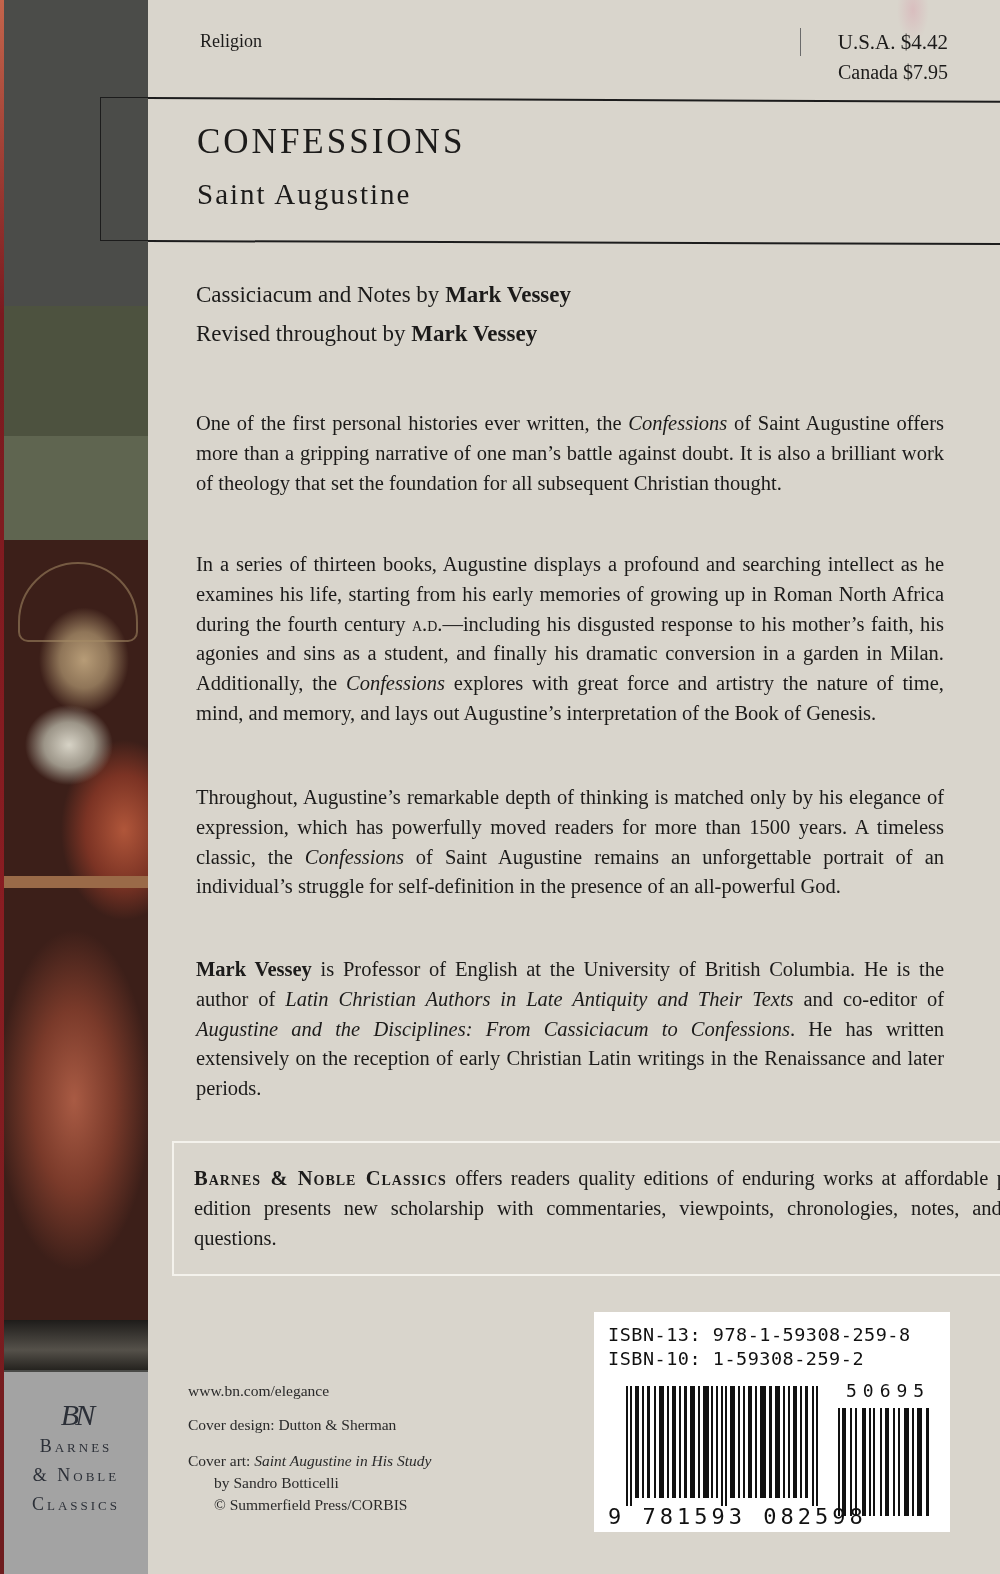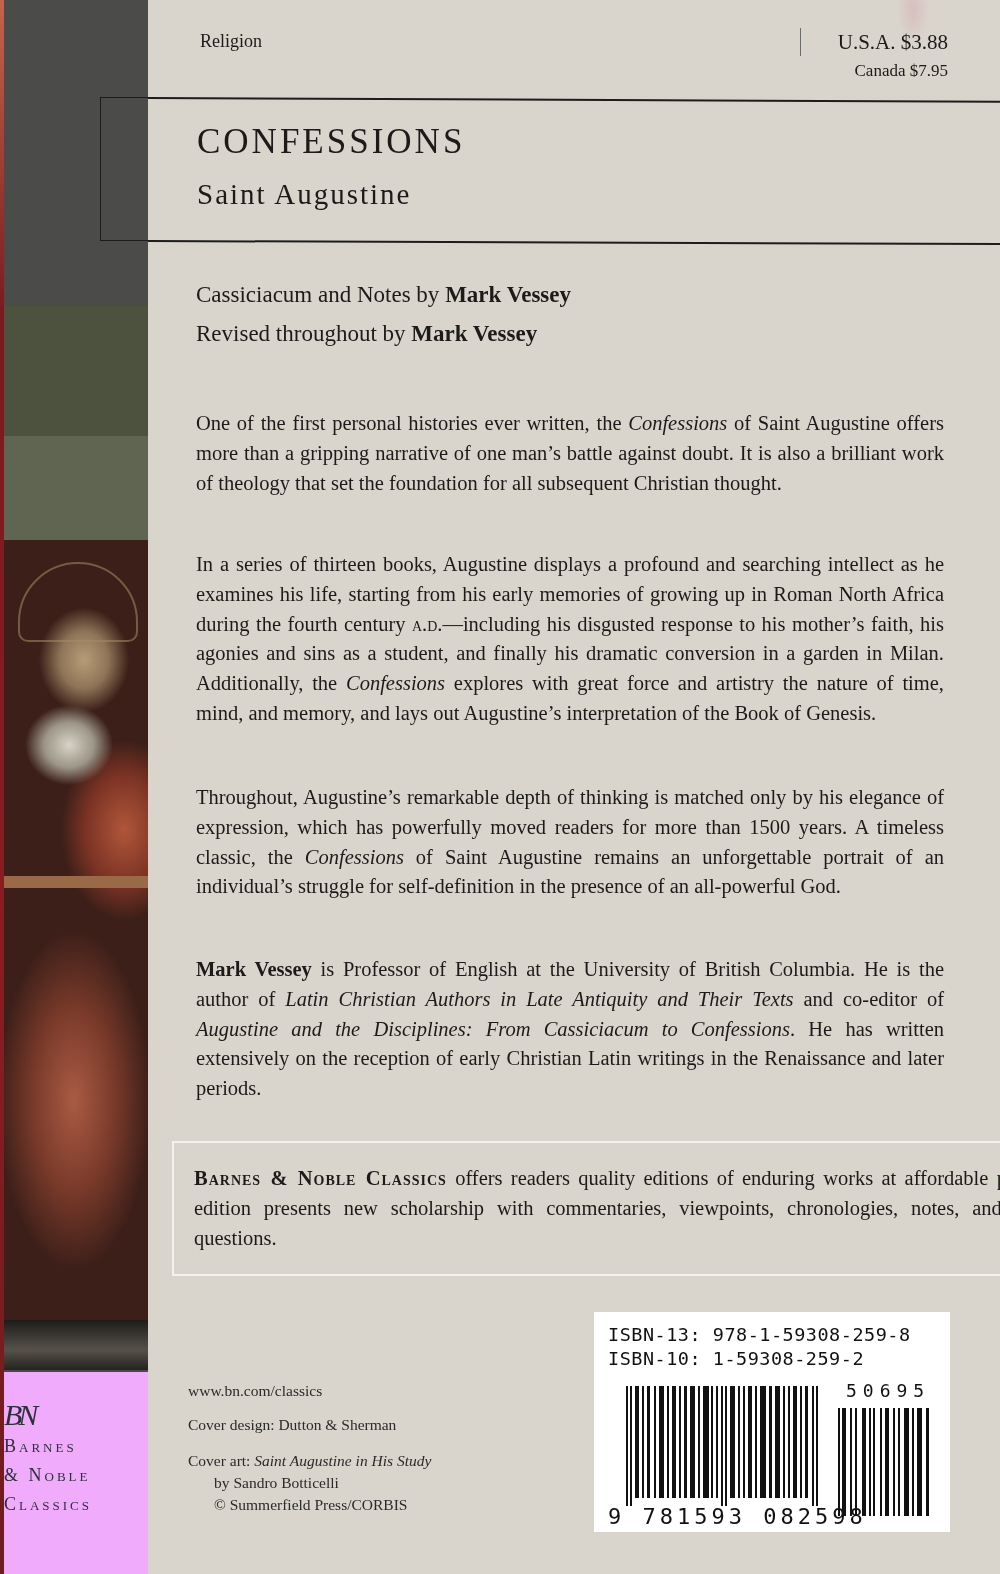--- a/index.html
+++ b/index.html
@@ -16,35 +16,35 @@
     background:
       radial-gradient(ellipse 60px 70px at 80px 120px, #b79c77 0%, #8f7558 40%, transparent 75%),
       radial-gradient(ellipse 55px 50px at 65px 205px, #d7d3c6 0%, #9c9588 45%, transparent 80%),
       radial-gradient(ellipse 70px 100px at 120px 290px, #b0563a 0%, #7b3324 55%, transparent 90%),
       radial-gradient(ellipse 90px 200px at 70px 560px, #a95b44 0%, #7a3a2a 45%, #3c1f19 85%),
       linear-gradient(#23262a 0%, #2c2a26 30%, #3a2a22 55%, #5a2f24 70%, #231b18 95%);
   }
   .painting .desk { position: absolute; left: 0; top: 336px; width: 144px; height: 12px; background: #9a6a48; }
   .painting .halo { position: absolute; left: 14px; top: 22px; width: 120px; height: 80px; border: 2px solid #a58c66; border-radius: 60px 60px 10px 10px; opacity: .55; }
   .painting .floor { position: absolute; left: 0; top: 780px; width: 144px; height: 50px; background: linear-gradient(#1e1c1a, #55514a 60%, #25231f); }
-  .bn-block { position: absolute; left: 4px; top: 1372px; width: 144px; height: 202px; background: #f0abfc; text-align: left; color: #2c3038; }
+  .bn-block { position: absolute; left: 4px; top: 1372px; width: 144px; height: 202px; background: #a3a3a3; text-align: center; color: #2c3038; }
   .bn-mark { margin-top: 26px; font-family: "Liberation Serif", serif; font-style: italic; font-size: 30px; letter-spacing: -4px; }
   .bn-name { font-family: "Liberation Serif", serif; font-size: 18px; letter-spacing: 3px; line-height: 29px; font-variant: small-caps; }
 
   
   .title-frame-left { position: absolute; left: 100px; top: 97px; width: 48px; height: 144px; border: 1.5px solid #1c1c1c; border-right: none; }
   .rule { position: absolute; left: 148px; height: 2px; background: #1d1d1d; }
   .rule-top { top: 97px; width: 852px; transform: rotate(0.25deg); transform-origin: left; }
   .rule-bottom { top: 240px; width: 852px; transform: rotate(0.2deg); transform-origin: left; }
 
   .cover { position: absolute; left: 148px; top: 0; width: 852px; height: 1574px; }
 
   .category { position: absolute; left: 52px; top: 31px; font-size: 18px; }
   .price-usa { position: absolute; right: 52px; top: 30px; font-size: 21px; text-align: right; }
-  .price-can { position: absolute; right: 52px; top: 61px; font-size: 17px; text-align: right; }
+  .price-can { position: absolute; right: 52px; top: 61px; font-size: 20px; text-align: right; }
   .price-divider { position: absolute; left: 652px; top: 28px; width: 1px; height: 28px; background: #6b6b6b; }
 
   .title { position: absolute; left: 49px; top: 122px; font-size: 35px; letter-spacing: 3px; font-weight: normal; }
   .author { position: absolute; left: 49px; top: 178px; font-size: 29px; letter-spacing: 2px; }
 
   .credits { position: absolute; left: 48px; top: 276px; font-size: 23px; line-height: 38.5px; }
   .credits b { font-weight: bold; }
 
   .body { position: absolute; left: 48px; width: 748px; font-size: 20.5px; line-height: 29.8px; text-align: justify; }
   .p1 { top: 409px; }
@@ -97,42 +97,42 @@
 </div>
 
 <div class="title-frame-left"></div>
 <div class="rule rule-top"></div>
 <div class="rule rule-bottom"></div>
 
 <div class="cover">
   <div class="stain"></div>
   <div class="category">Religion</div>
   <div class="price-divider"></div>
-  <div class="price-usa">U.S.A. $3.88</div>
+  <div class="price-usa">U.S.A. $4.42</div>
   <div class="price-can">Canada $7.95</div>
 
   <h1 class="title">CONFESSIONS</h1>
   <div class="author">Saint Augustine</div>
 
   <div class="credits">
     <div><span>Cassiciacum and Notes by </span><b>Mark Vessey</b></div>
     <div><span>Revised throughout by </span><b>Mark Vessey</b></div>
   </div>
 
   <p class="body p1"><span>One of the first personal histories ever written, the </span><i>Confessions</i><span> of Saint Augustine offers more than a gripping narrative of one man’s battle against doubt. It is also a brilliant work of theology that set the foundation for all subsequent Christian thought.</span></p>
 
   <p class="body p2"><span>In a series of thirteen books, Augustine displays a profound and searching intellect as he examines his life, starting from his early memories of growing up in Roman North Africa during the fourth century </span><span class="sc">a.d.</span><span>—including his disgusted response to his mother’s faith, his agonies and sins as a student, and finally his dramatic conversion in a garden in Milan. Additionally, the </span><i>Confessions</i><span> explores with great force and artistry the nature of time, mind, and memory, and lays out Augustine’s interpretation of the Book of Genesis.</span></p>
 
   <p class="body p3"><span>Throughout, Augustine’s remarkable depth of thinking is matched only by his elegance of expression, which has powerfully moved readers for more than 1500 years. A timeless classic, the </span><i>Confessions</i><span> of Saint Augustine remains an unforgettable portrait of an individual’s struggle for self-definition in the presence of an all-powerful God.</span></p>
 
   <p class="body p4"><b>Mark Vessey</b><span> is Professor of English at the University of British Columbia. He is the author of </span><i>Latin Christian Authors in Late Antiquity and Their Texts</i><span> and co-editor of </span><i>Augustine and the Disciplines: From Cassiciacum to Confessions</i><span>. He has written extensively on the reception of early Christian Latin writings in the Renaissance and later periods.</span></p>
 
   <div class="bn-box"><span class="brand">Barnes &amp; Noble Classics</span><span> offers readers quality editions of enduring works at affordable prices. Each edition presents new scholarship with commentaries, viewpoints, chronologies, notes, and discussion questions.</span></div>
 
-  <div class="footer f-url">www.bn.com/classics</div>
+  <div class="footer f-url">www.bn.com/elegance</div>
   <div class="footer f-design">Cover design: Dutton &amp; Sherman</div>
   <div class="footer f-art">
     <span>Cover art: </span><i>Saint Augustine in His Study</i>
     <span class="indent">by Sandro Botticelli</span>
     <span class="indent">© Summerfield Press/CORBIS</span>
   </div>
 
   <div class="barcode-label">
     <div class="isbn isbn13">ISBN-13: 978-1-59308-259-8</div>
     <div class="isbn isbn10">ISBN-10: 1-59308-259-2</div>

